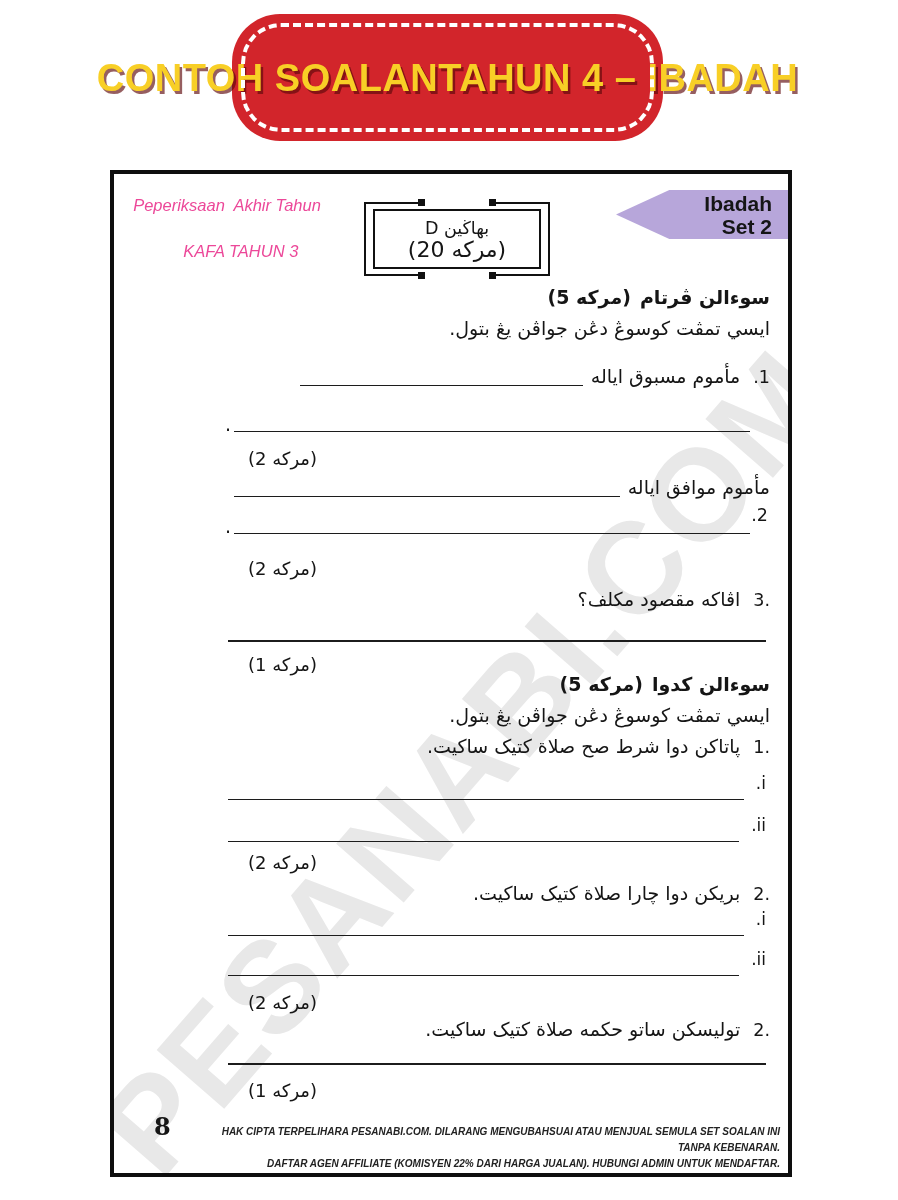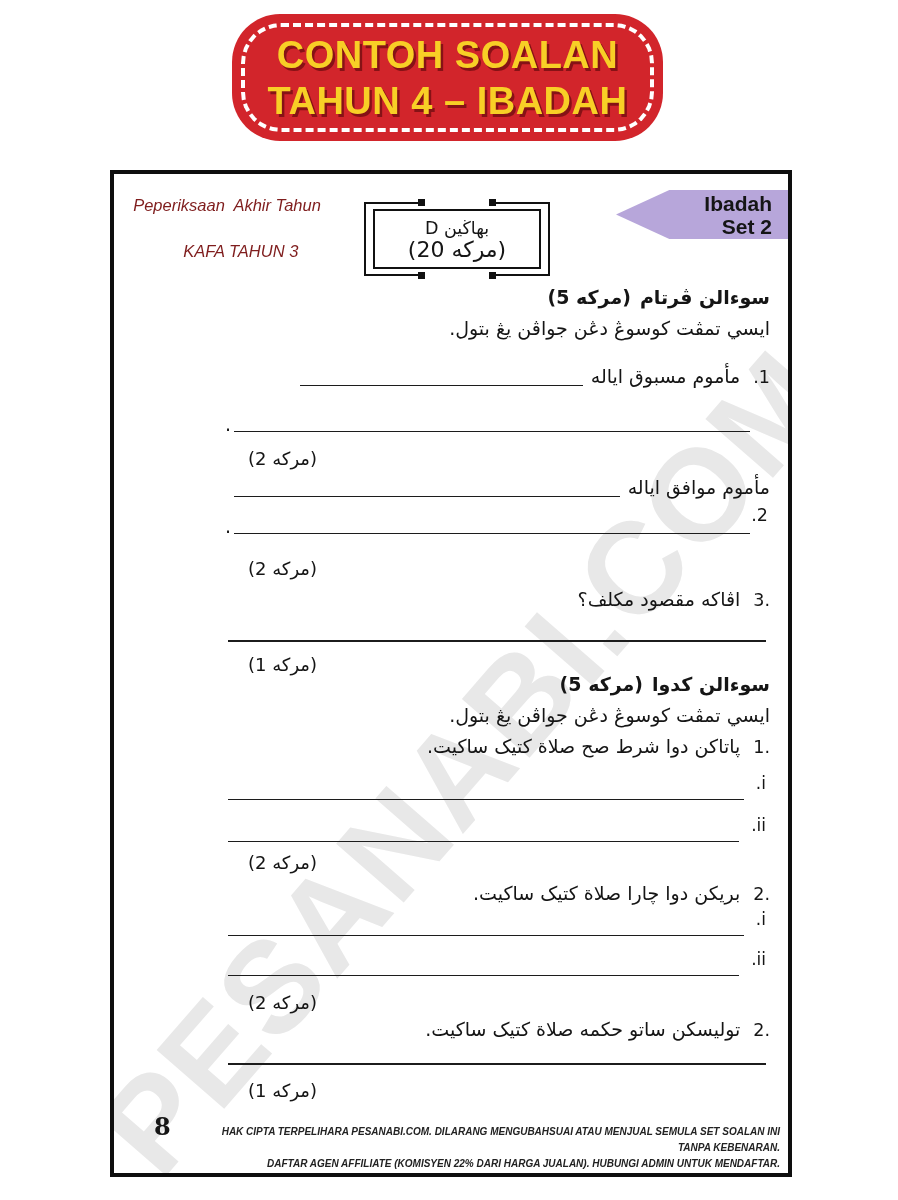--- a/index.html
+++ b/index.html
@@ -1,37 +1,37 @@
 <!DOCTYPE html>
 <html><head>
 <meta charset="utf-8">
 <style>
   html,body{margin:0;padding:0;background:#fff;}
   .canvas{position:relative;width:898px;height:1200px;background:#fff;overflow:hidden;
           font-family:"DejaVu Sans",sans-serif;color:#151515;}
 
   
   .badge{position:absolute;left:232px;top:14px;width:431px;height:127px;background:#d2252b;
-         border-radius:48px;display:flex;flex-direction:column;justify-content:center;align-items:center;}
+         border-radius:48px;display:flex;flex-direction:row;justify-content:center;align-items:center;}
   .badge::after{content:"";position:absolute;inset:9px;border:4px dashed #ffffff;border-radius:40px;pointer-events:none;}
   .badge-line{font-family:"Liberation Sans",sans-serif;font-weight:bold;font-size:38px;line-height:46px;
               color:#f8cf26;letter-spacing:.5px;text-shadow:2.5px 3px 0 rgba(94,8,10,.65);white-space:nowrap;}
 
   
   .paper{position:absolute;left:110px;top:170px;width:674px;height:999px;border:4px solid #0e0e0e;
          background:#fff;overflow:hidden;}
 
   .watermark{position:absolute;left:352px;top:588px;transform:translate(-50%,-50%) rotate(-49deg);
              font-family:"Liberation Sans",sans-serif;font-weight:bold;font-size:130px;letter-spacing:2px;
              color:#e8e8e8;white-space:nowrap;z-index:0;}
 
   
   .exam-title{position:absolute;left:18px;top:20px;width:190px;text-align:center;z-index:2;
               font-family:"Liberation Sans",sans-serif;font-style:italic;font-size:16.5px;line-height:23px;
-              color:#7f1d1d;white-space:pre-wrap;}
+              color:#ec4899;white-space:pre-wrap;}
 
   .part-box-wrap{position:absolute;left:250px;top:28px;width:186px;height:74px;z-index:2;}
   .bracket{position:absolute;top:0;bottom:0;width:56px;}
   .bracket.left{left:0;border-left:2.5px solid #111;border-top:2.5px solid #111;border-bottom:2.5px solid #111;}
   .bracket.right{right:0;border-right:2.5px solid #111;border-top:2.5px solid #111;border-bottom:2.5px solid #111;}
   .bracket::before,.bracket::after{content:"";position:absolute;width:7px;height:7px;background:#111;}
   .bracket.left::before{top:-5px;right:-3px;}   .bracket.left::after{bottom:-5px;right:-3px;}
   .bracket.right::before{top:-5px;left:-3px;}   .bracket.right::after{bottom:-5px;left:-3px;}
   .part-box{position:absolute;left:9px;right:9px;top:7px;bottom:7px;border:2px solid #111;background:#fff;
             display:flex;flex-direction:column;justify-content:center;align-items:center;gap:3px;direction:rtl;}

